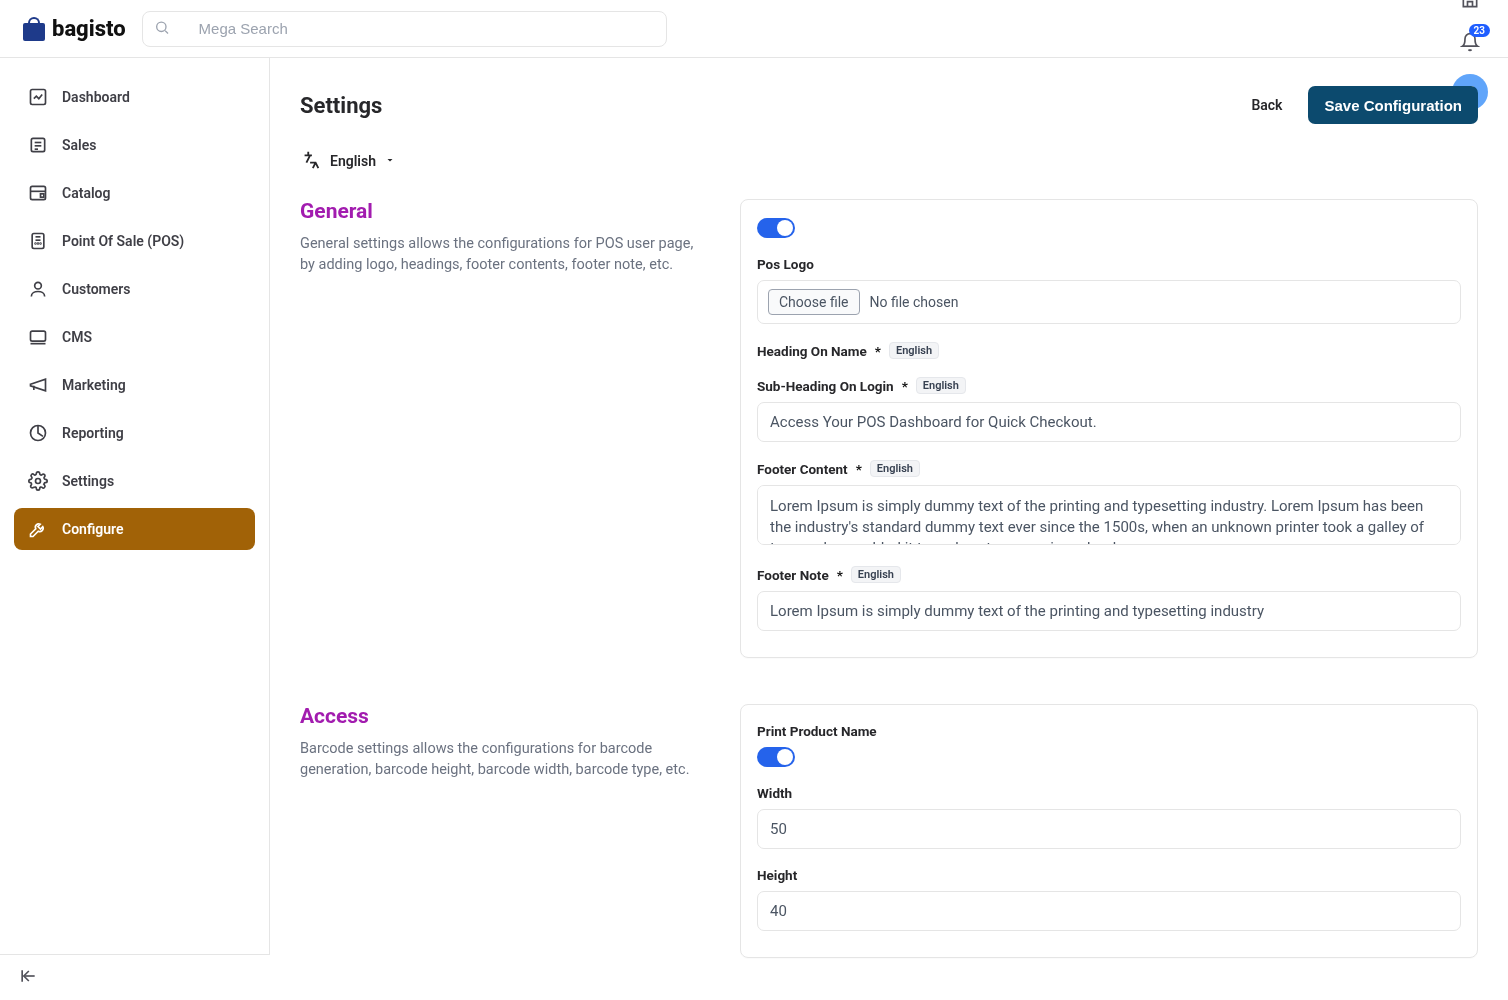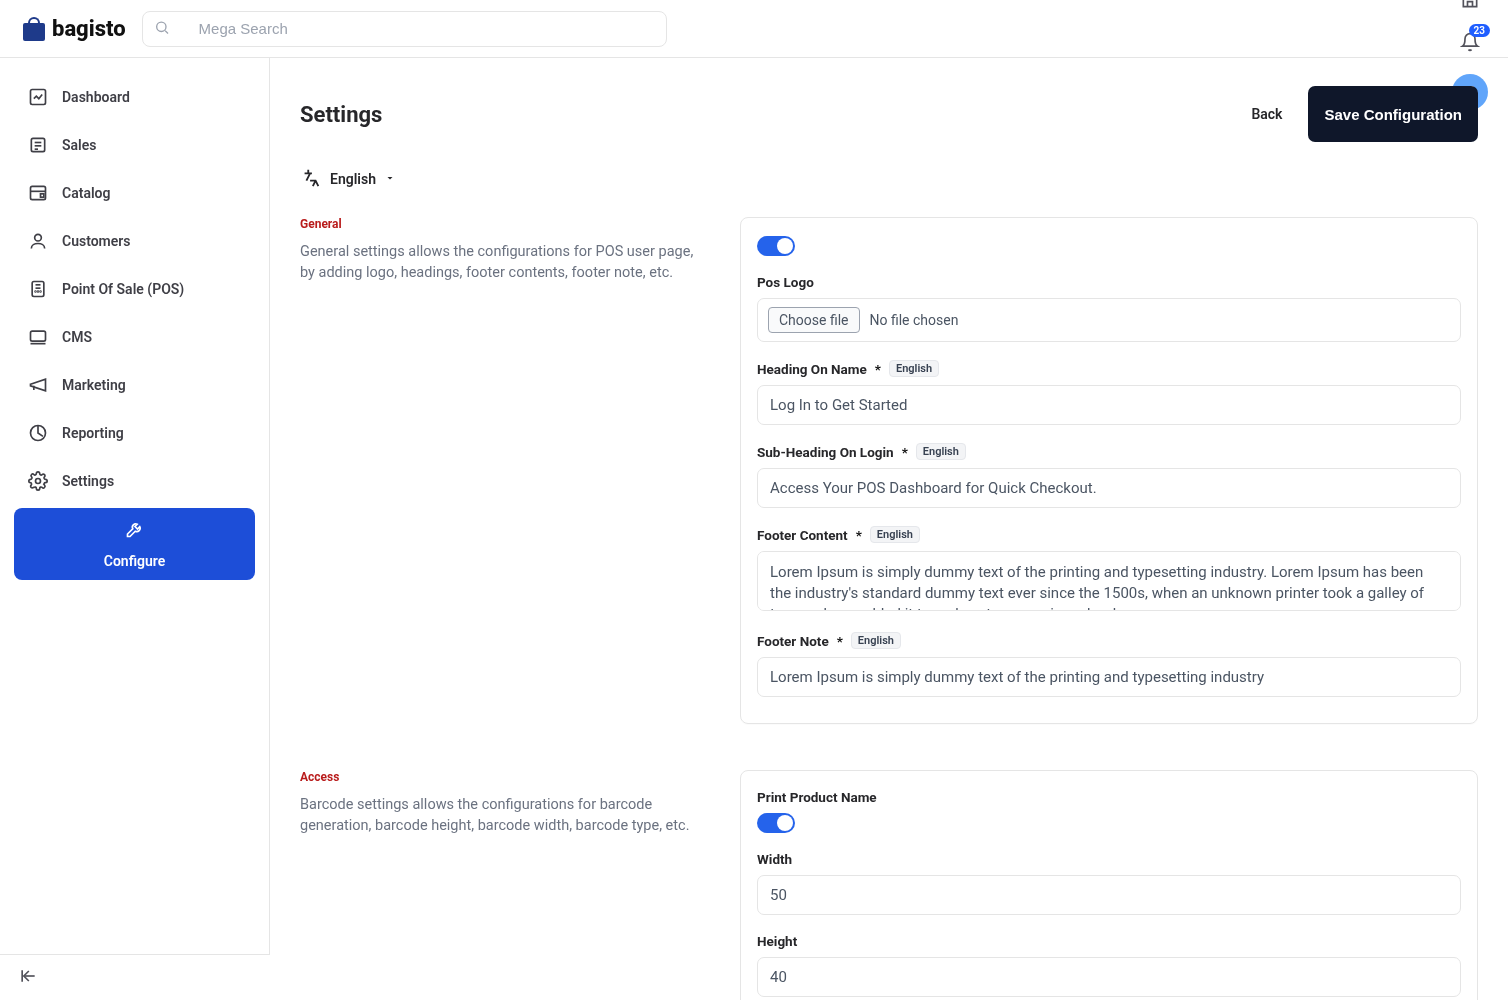--- a/index.html
+++ b/index.html
@@ -118,23 +118,22 @@
       align-items: center;
       gap: 14px;
       padding: 11px 14px;
       border-radius: 8px;
       color: #3F3F46;
       font-weight: 600;
       cursor: pointer;
       margin-bottom: 6px;
     }
     .sidebar-item.active {
-      background: #1d4ed8;
+      background: #a16207;
       color: #fff;
-      flex-direction: column;
     }
     .sidebar-icon { width: 20px; height: 20px; display:flex; align-items:center; justify-content:center; flex-shrink:0; }
     
     .page-head {
       display: flex;
       align-items: center;
       justify-content: space-between;
       margin-bottom: 24px;
     }
     .page-title {
@@ -142,24 +141,24 @@
       font-weight: 700;
       color: #27272A;
     }
     .page-actions { display:flex; align-items:center; gap: 26px; }
     .link-back {
       color: #27272A;
       font-weight: 600;
       cursor: pointer;
     }
     .btn-primary {
-      background: #0f172a;
+      background: #0c4a6e;
       color: #fff;
       border: none;
-      height: 56px;
+      height: 38px;
       padding: 0 16px;
       border-radius: 7px;
       font-weight: 600;
       font-size: 15px;
       cursor: pointer;
     }
     
     .lang-row {
       display: flex;
       align-items: center;
@@ -173,23 +172,23 @@
     .section {
       display: flex;
       gap: 40px;
       margin-bottom: 46px;
     }
     .section-left {
       width: 400px;
       flex-shrink: 0;
     }
     .section-title {
-      font-size: 12px;
+      font-size: 21px;
       font-weight: 700;
-      color: #b91c1c;
+      color: #a21caf;
       margin-bottom: 10px;
     }
     .section-desc {
       color: #6B7280;
       font-size: 14.5px;
       line-height: 1.45;
     }
     .card {
       flex: 1;
       border: 1px solid #E5E5E5;
@@ -345,38 +344,38 @@
             <rect x="3" y="4" width="18" height="16" rx="2"></rect>
             <line x1="3" y1="10" x2="21" y2="10"></line>
             <rect x="15" y="13" width="4" height="4"></rect>
           </svg>
         </span>
       <span>Catalog</span>
     </div>
     <div class="sidebar-item">
       <span class="sidebar-icon">
           <svg width="20" height="20" viewBox="0 0 24 24" fill="none" stroke="currentColor" stroke-width="2">
-            <circle cx="12" cy="8" r="4"></circle>
-            <path d="M4 21c0-4 4-6 8-6s8 2 8 6"></path>
-          </svg>
-        </span>
-      <span>Customers</span>
-    </div>
-    <div class="sidebar-item">
-      <span class="sidebar-icon">
-          <svg width="20" height="20" viewBox="0 0 24 24" fill="none" stroke="currentColor" stroke-width="2">
             <rect x="5" y="3" width="14" height="18" rx="2"></rect>
             <line x1="9" y1="7" x2="15" y2="7"></line>
             <line x1="9" y1="11" x2="15" y2="11"></line>
             <circle cx="9" cy="15" r="0.5"></circle>
             <circle cx="12" cy="15" r="0.5"></circle>
             <circle cx="15" cy="15" r="0.5"></circle>
           </svg>
         </span>
       <span>Point Of Sale (POS)</span>
+    </div>
+    <div class="sidebar-item">
+      <span class="sidebar-icon">
+          <svg width="20" height="20" viewBox="0 0 24 24" fill="none" stroke="currentColor" stroke-width="2">
+            <circle cx="12" cy="8" r="4"></circle>
+            <path d="M4 21c0-4 4-6 8-6s8 2 8 6"></path>
+          </svg>
+        </span>
+      <span>Customers</span>
     </div>
     <div class="sidebar-item">
       <span class="sidebar-icon">
           <svg width="20" height="20" viewBox="0 0 24 24" fill="none" stroke="currentColor" stroke-width="2">
             <rect x="3" y="5" width="18" height="12" rx="2"></rect>
             <line x1="3" y1="20" x2="21" y2="20"></line>
           </svg>
         </span>
       <span>CMS</span>
     </div>
@@ -455,21 +454,20 @@
             <span class="file-btn">Choose file</span>
             <span>No file chosen</span>
           </div>
         </div>
         <div class="field">
           <div class="field-label">
             <span>Heading On Name</span>
             <span class="req">*</span>
             <span class="lang-tag">English</span>
           </div>
-          <input class="text-input" type="text" value="Log In to Get Started" style="">
         </div>
         <div class="field">
           <div class="field-label">
             <span>Sub-Heading On Login</span>
             <span class="req">*</span>
             <span class="lang-tag">English</span>
           </div>
           <input class="text-input" type="text" value="Access Your POS Dashboard for Quick Checkout." style="">
         </div>
         <div class="field">

